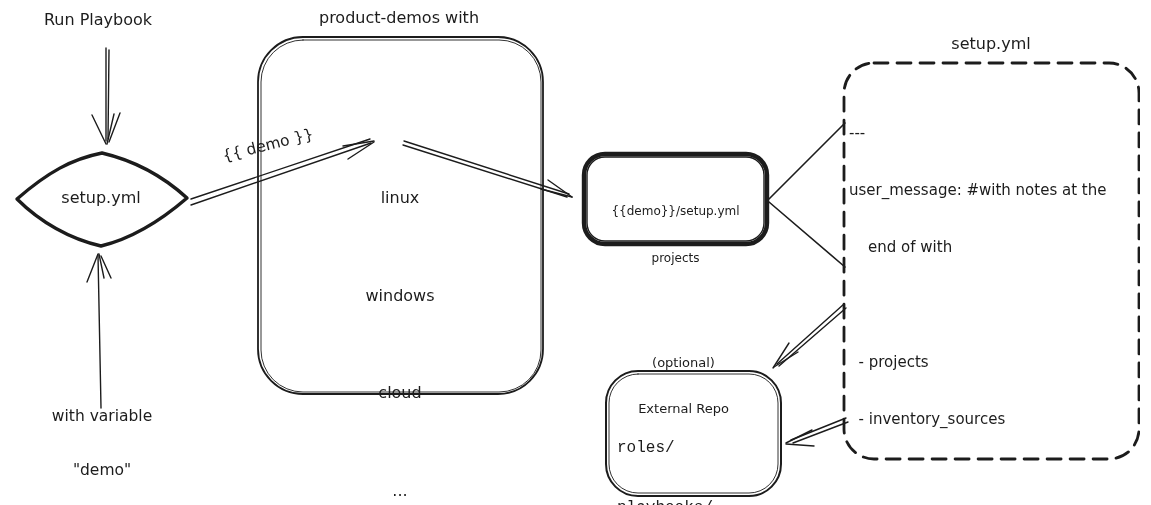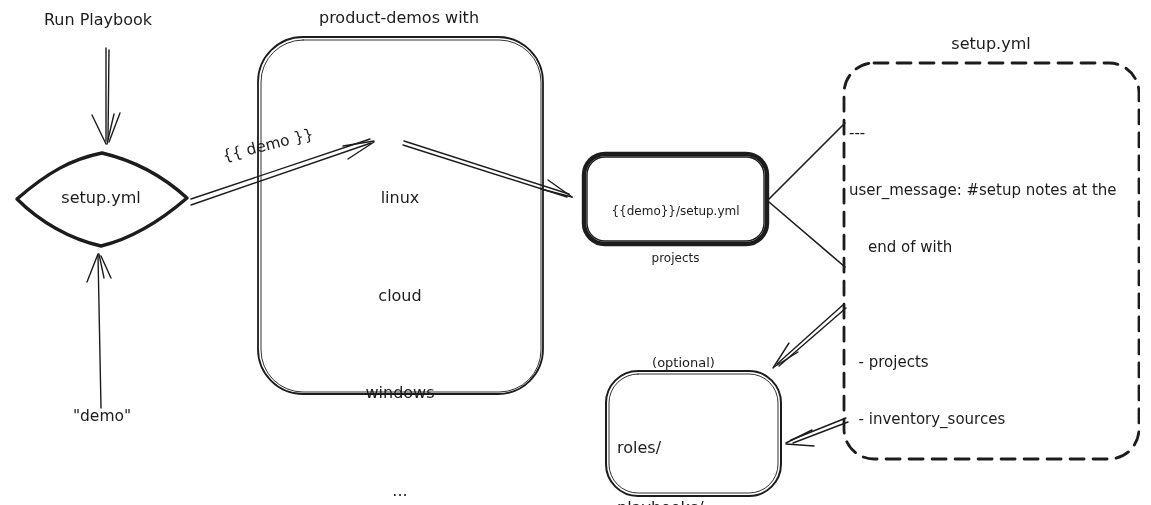--- a/index.html
+++ b/index.html
@@ -37,21 +37,21 @@
   .label-demo-arrow     { left: 208px; top: 136px; width: 120px; transform: rotate(-14deg); font-size: 15.5px; }
   .label-repo-title     { left: 299px; top: 9px;   width: 200px; }
   .repo-items           { left: 330px; top: 129px; width: 140px; }
   .repo-items .repo-item{ height: 38px; text-align: center; font-size: 16px; margin-top: 22px; }
   .label-variables      { left: 588px; top: 173px; width: 175px; font-size: 12px; line-height: 1.3; }
   .label-setupyml-title { left: 891px; top: 35px;  width: 200px; }
   .yaml-block           { left: 849px; top: 86px;  width: 286px; }
   .yaml-block .yline    { min-height: 19.6px; line-height: 19.6px; font-size: 15px; white-space: pre; }
   .label-external-title { left: 601px; top: 324px; width: 165px; font-size: 13px; }
   .external-lines       { left: 617px; top: 399px; }
-  .external-lines .ext-line { height: 22px; line-height: 22px; font-size: 16px; }
+  .external-lines .ext-line { height: 22px; line-height: 22px; font-size: 16px; font-family: Liberation Mono, monospace; }
 </style>
 </head>
 <body>
 
 <div class="stage">
 
   <svg class="shapes" viewBox="0 0 1151 505" fill="none" stroke="#1c1c1c" stroke-linecap="round" stroke-linejoin="round">
 
     <g stroke-width="1.4">
       <path d="M106,48 L106,141"></path>
@@ -123,64 +123,66 @@
       <path d="M812,430 L786,443"></path>
       <path d="M814,446 L786,444"></path>
     </g>
   </svg>
 
   <div class="txt hand center label-run-playbook">Run Playbook</div>
 
   <div class="txt hand center label-diamond">setup.yml</div>
 
   <div class="txt center label-with-variable">
+    <div>with variable</div>
     <div>"demo"</div>
   </div>
 
   <div class="txt center label-demo-arrow">{{ demo }}</div>
 
   <div class="txt hand center label-repo-title">product-demos with</div>
 
   <div class="txt repo-items">
     <div class="repo-item">linux</div>
+    <div class="repo-item">windows</div>
     <div class="repo-item">cloud</div>
-    <div class="repo-item">windows</div>
     <div class="repo-item">...</div>
   </div>
 
   <div class="txt center label-variables">
     <div>{{demo}}/setup.yml</div>
     <div>projects</div>
   </div>
 
   <div class="txt hand center label-setupyml-title">setup.yml</div>
 
   <div class="txt yaml-block">
     <div class="yline">---</div>
-    <div class="yline">user_message: #setup notes at the</div>
+    <div class="yline">user_message: #with notes at the</div>
     <div class="yline">    end of with</div>
     <div class="yline"></div>
     <div class="yline">  - projects</div>
     <div class="yline">  - inventory_sources</div>
     
     
     
     
     
     
     
     
     
     
     
     
   </div>
 
   <div class="txt center label-external-title">
     <div>(optional)</div>
+    <div>External Repo</div>
   </div>
 
   <div class="txt external-lines">
     <div class="ext-line">roles/</div>
     <div class="ext-line">playbooks/</div>
     
   </div>
 
 </div>
 

